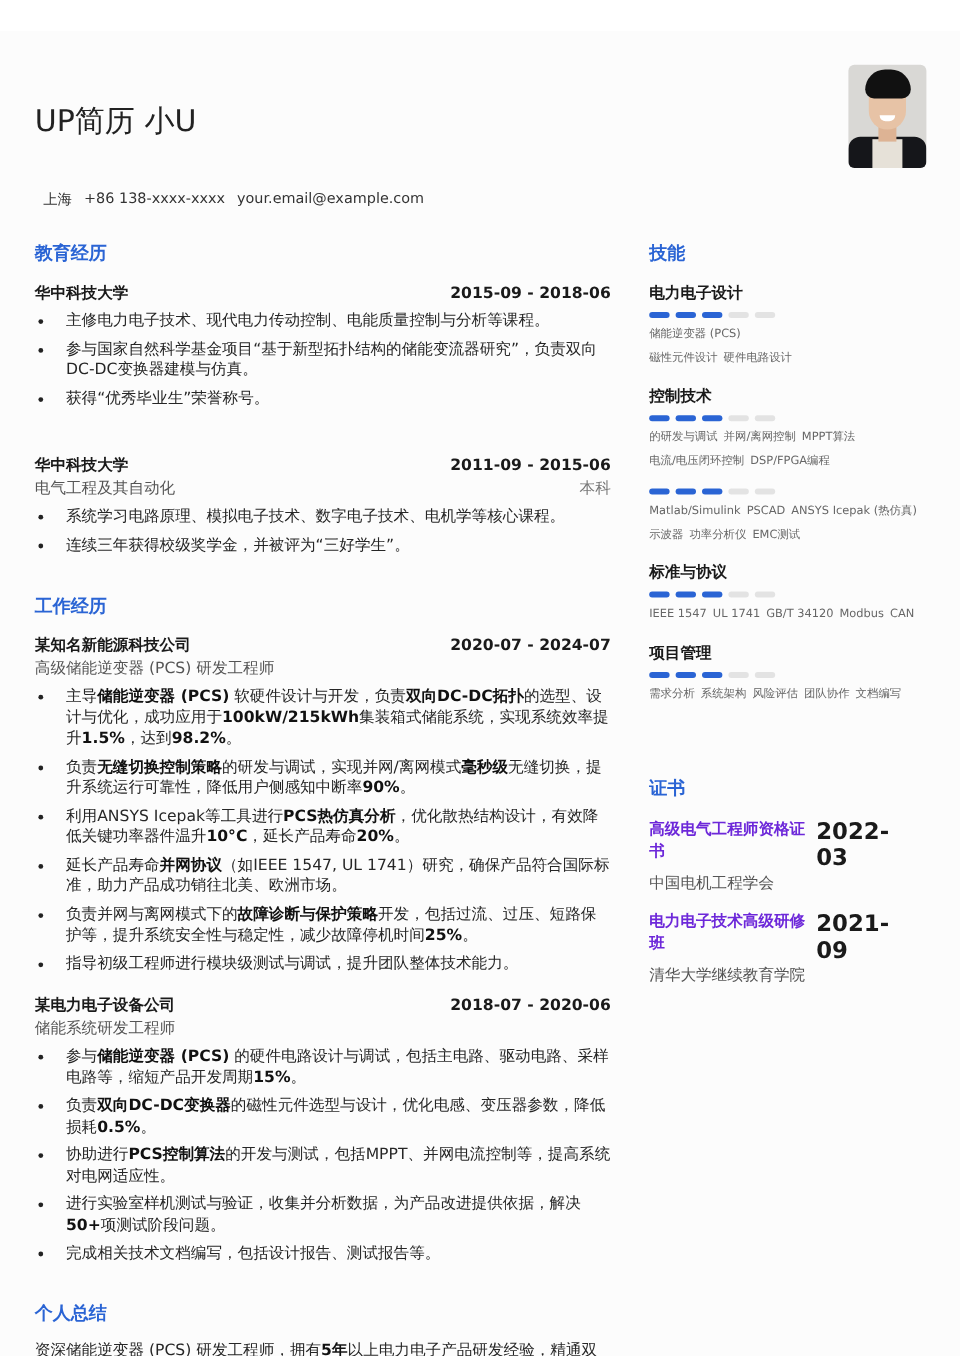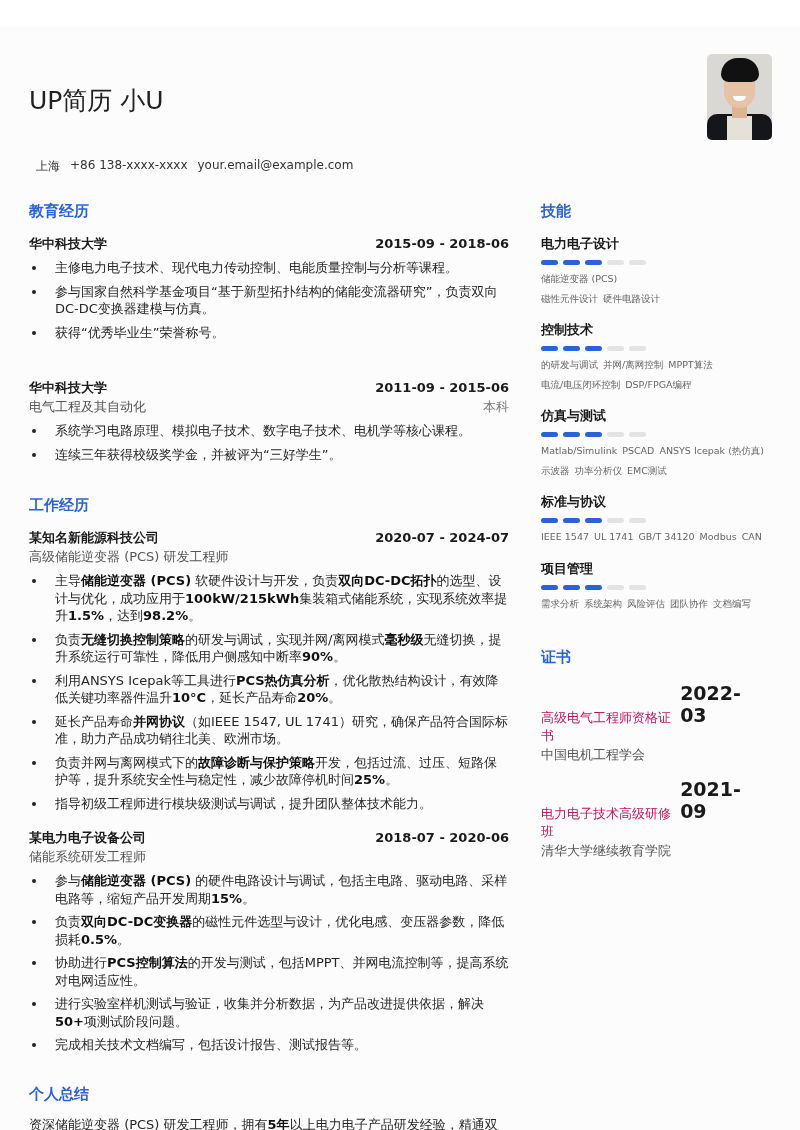--- a/index.html
+++ b/index.html
@@ -59,21 +59,21 @@
   .right { position: absolute; left: 541px; width: 230px; }
   .skill-group { margin-bottom: 13px; }
   .skill-name { font-size: 13px; font-weight: 700; color: #1a1a1a; }
   .skill-bar { display: flex; gap: 5px; margin-top: 7px; margin-bottom: 4px; }
   .skill-bar span { width: 17px; height: 5px; border-radius: 3px; background: #e3e3e3; }
   .skill-bar span.on { background: #2a64d4; }
   .skill-tags { font-size: 9.5px; color: #666; line-height: 19.5px; }
   .skill-tags span { margin-right: 5px; white-space: nowrap; }
   .cert { margin-bottom: 14px; }
   .cert-head { display: flex; justify-content: space-between; width: 224px; }
-  .cert-name { font-size: 13px; font-weight: 400; color: #be185d; margin-top: 27px; }
+  .cert-name { font-size: 13px; font-weight: 700; color: #6d28d9; }
   .cert-date { font-size: 19px; font-weight: 600; color: #1a1a1a; }
   .cert-org { font-size: 13px; color: #555; margin-top: 1px; }
 
   .summary {
     position: absolute; left: 29px; top: 1116px; width: 490px; font-size: 13px; color: #262626;
     white-space: nowrap;
   }
 </style>
 </head>
 <body>
@@ -189,21 +189,20 @@
         <span class="on"></span>
         <span></span>
         <span></span>
       </div>
       <div class="skill-tags">
         <div><span>的研发与调试</span><span>并网/离网控制</span><span>MPPT算法</span></div>
         <div><span>电流/电压闭环控制</span><span>DSP/FPGA编程</span></div>
       </div>
     </div>
     <div class="skill-group">
-      <div class="skill-name">仿真与测试</div>
       <div class="skill-bar">
         <span class="on"></span>
         <span class="on"></span>
         <span class="on"></span>
         <span></span>
         <span></span>
       </div>
       <div class="skill-tags">
         <div><span>Matlab/Simulink</span><span>PSCAD</span><span>ANSYS Icepak (热仿真)</span></div>
         <div><span>示波器</span><span>功率分析仪</span><span>EMC测试</span></div>

